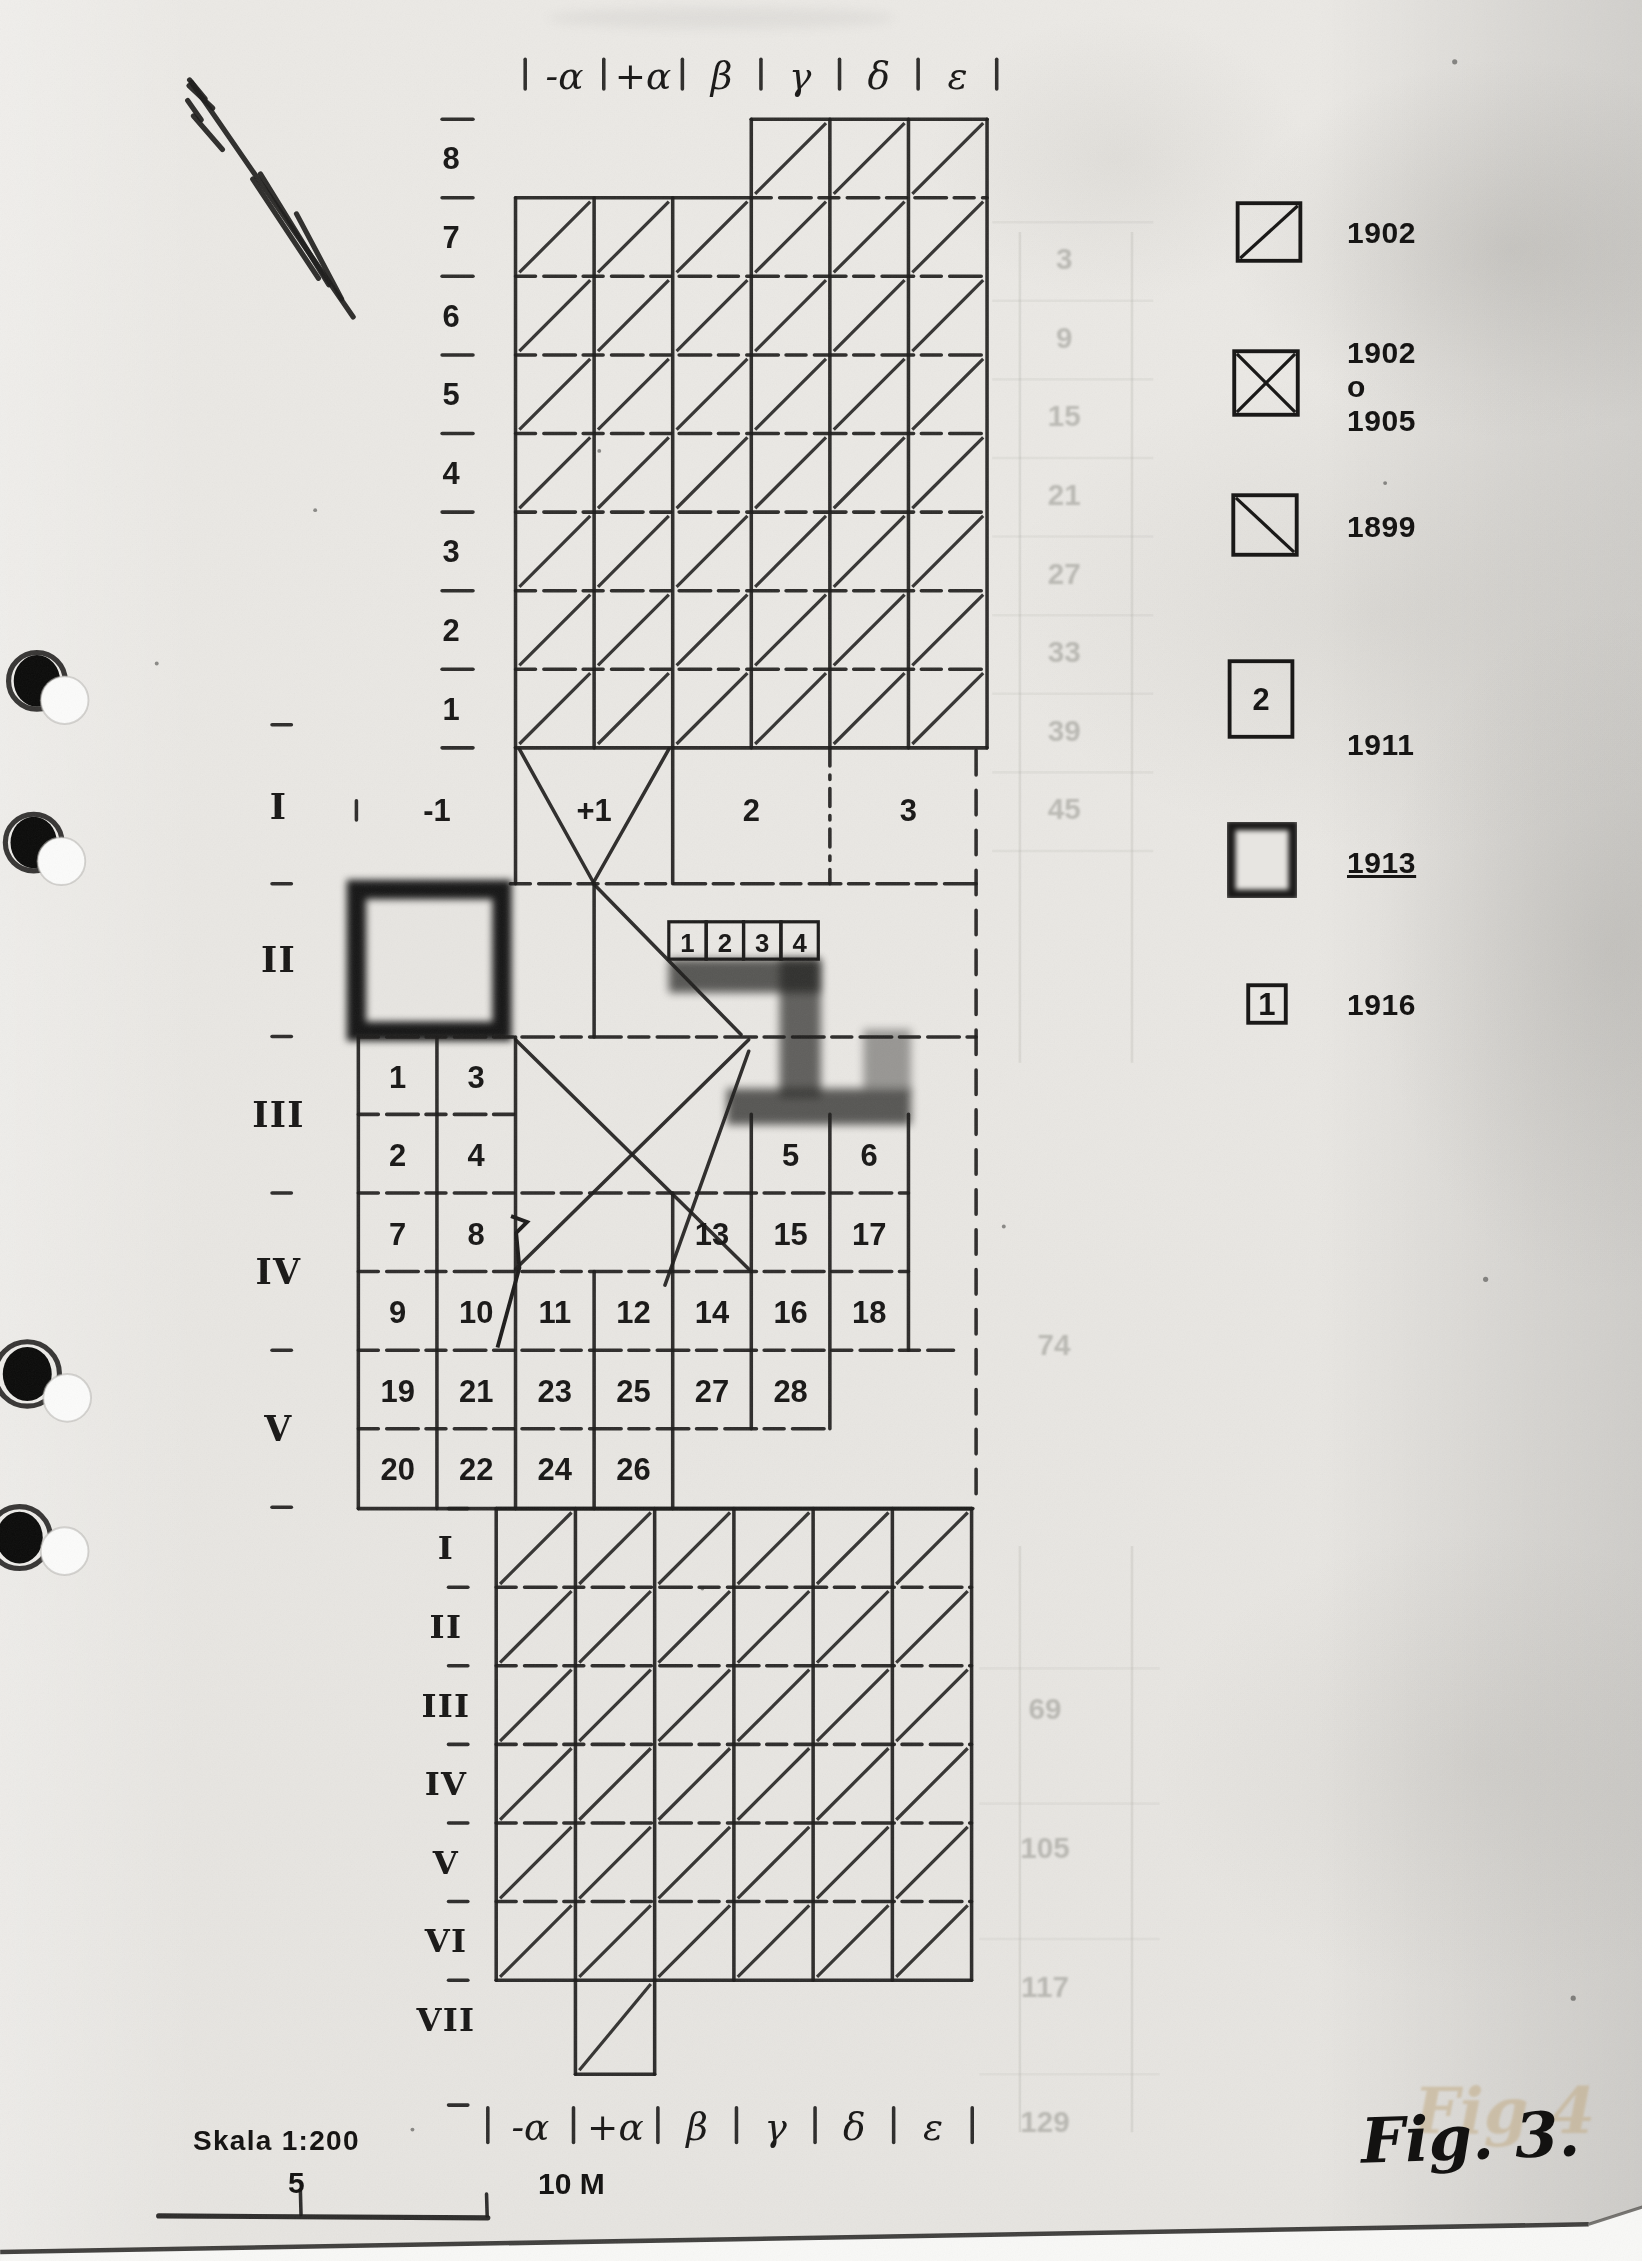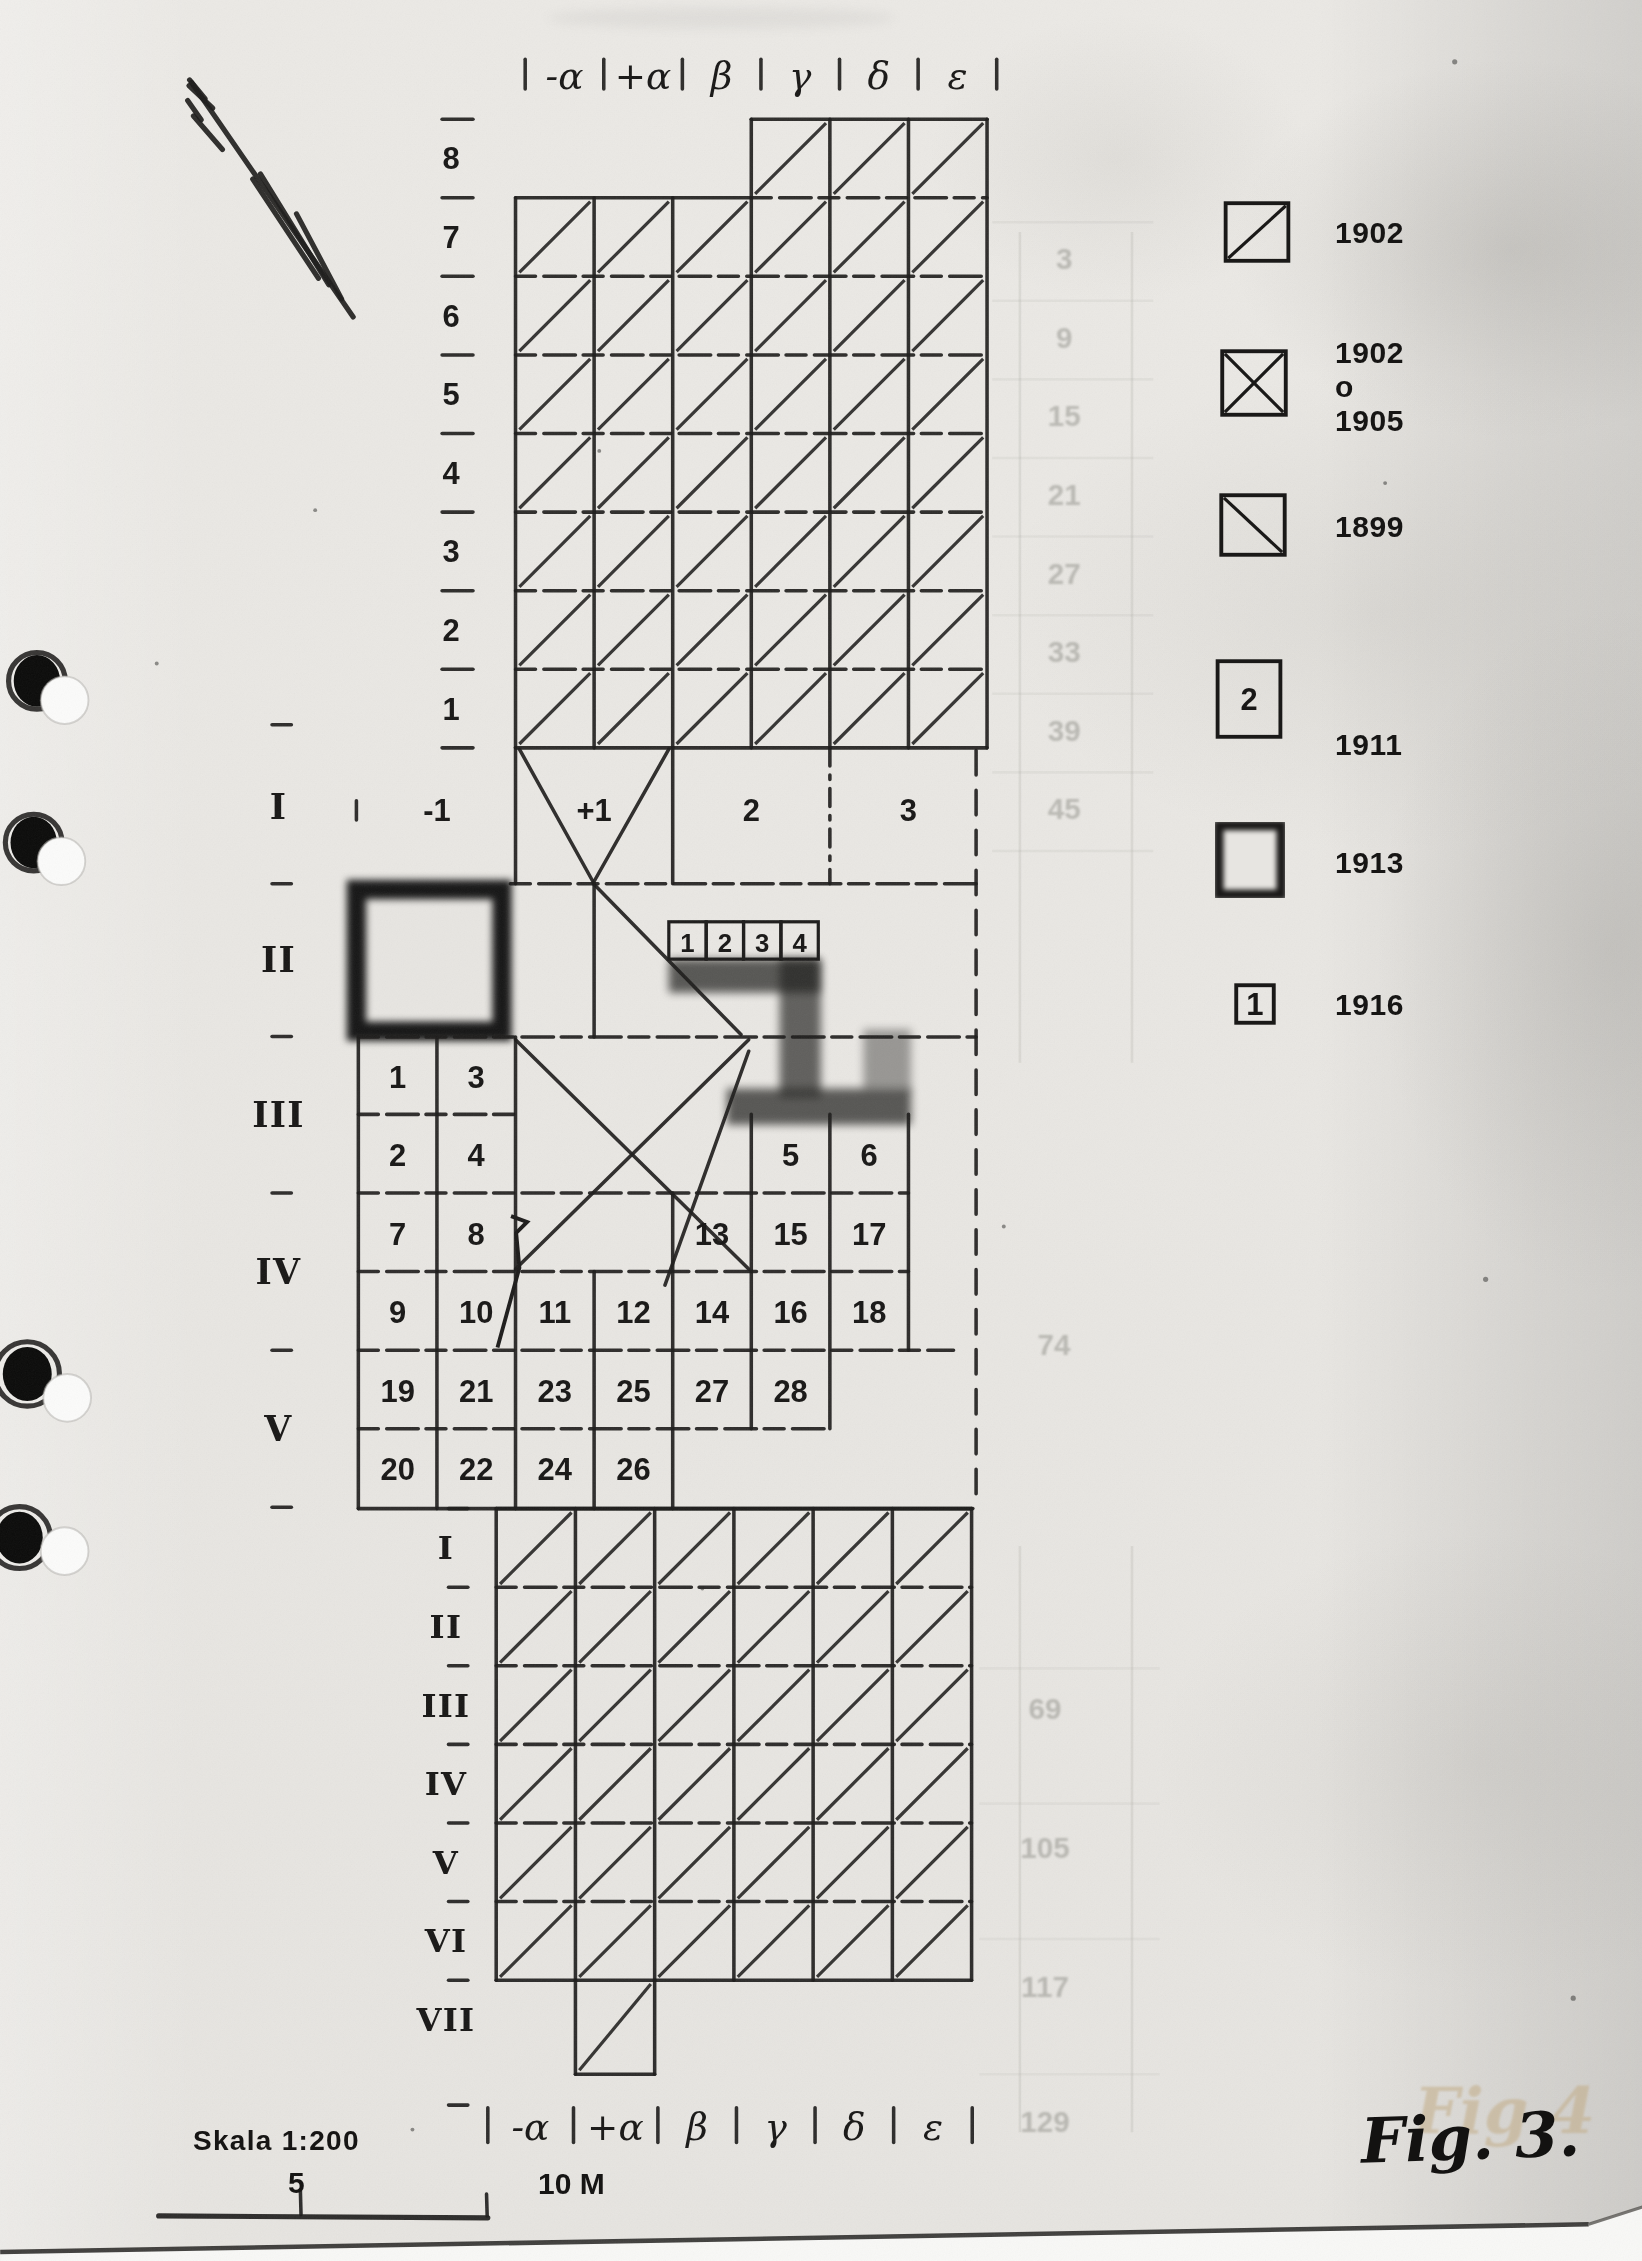--- a/index.html
+++ b/index.html
@@ -22,21 +22,21 @@
   .longdash{stroke-dasharray:38 24;}
   .hatch{stroke:#1d1c1b;stroke-width:5;opacity:.88;}
   .thick{stroke-width:8;}
   .num{font:700 48px "Liberation Sans",sans-serif;fill:#181716;}
   .numsmall{font:700 40px "Liberation Sans",sans-serif;fill:#181716;}
   .roman{font:700 54px "DejaVu Serif",serif;fill:#181716;letter-spacing:2px;}
   .greek{font:italic 500 58px "DejaVu Serif",serif;fill:#181716;}
   .ghosttext{font:700 46px "Liberation Sans",sans-serif;fill:#8d8d86;opacity:.5;filter:blur(1.4px);}
   .ghostline{stroke:#a3a39b;stroke-width:4;fill:none;}
   .stipple{fill:#20201e;filter:blur(7px);}
-  .legend{position:absolute;left:4px;top:0;width:1418px;height:2261px;pointer-events:none;}
+  .legend{position:absolute;left:16px;top:0;width:1418px;height:2261px;pointer-events:none;}
   .legend-label{position:absolute;font:700 30px "Liberation Sans",sans-serif;color:#161514;letter-spacing:0.6px;transform:translateY(-50%);}
   .legend-symbol{position:absolute;}
   .caption{position:absolute;color:#161514;}
   .skala{font:700 28px "Liberation Sans",sans-serif;letter-spacing:1.3px;}
   .scalenum{font:700 30px "Liberation Sans",sans-serif;}
   .fig{font:italic 700 62px "DejaVu Serif",serif;transform:rotate(-2deg);color:#131211;}
   .figghost{font:italic 700 64px "DejaVu Serif",serif;color:#c0a87f;opacity:.5;filter:blur(1px);}
 </style>
 </head>
 <body>
@@ -405,21 +405,21 @@
         </svg></div>
       <div class="legend-label" style="left: 1331px; top: 527px;">1899</div>
       <div class="legend-symbol" style="left: 1210px; top: 658px;"><svg width="70" height="82" style="position: static;" viewBox="0 0 108 128">
           <rect x="5" y="5" width="98" height="118" fill="none" stroke="#1a1918" stroke-width="6"></rect>
           <text x="54" y="81" text-anchor="middle" class="num">2</text>
         </svg></div>
       <div class="legend-label" style="left: 1331px; top: 701px; margin-top: 44px;">1911</div>
       <div class="legend-symbol" style="left: 1211px; top: 822px;"><svg width="70" height="76" style="position: static;" viewBox="0 0 108 118">
           <rect x="5" y="5" width="98" height="108" fill="#e7e5e1" stroke="#1a1918" stroke-width="16" style="filter:blur(4px)"></rect>
         </svg></div>
-      <div class="legend-label" style="left: 1331px; top: 863px;">1913</div>
+      <div class="legend-label" style="left: 1331px; top: 863px; text-decoration: underline;">1913</div>
       <div class="legend-symbol" style="left: 1229px; top: 982px;"><svg width="44" height="44" style="position: static;" viewBox="0 0 68 68">
           <rect x="5" y="5" width="58" height="58" fill="none" stroke="#1a1918" stroke-width="6"></rect>
           <text x="34" y="51" text-anchor="middle" class="num">1</text>
         </svg></div>
       <div class="legend-label" style="left: 1331px; top: 1005px;">1916</div>
     </div>
 
   <div class="caption skala" style="left:193px;top:2125px;">Skala 1:200</div>
   <div class="caption scalenum" style="left:288px;top:2166px;">5</div>
   <div class="caption scalenum" style="left:491px;top:2167px;margin-left:47px;">10 M</div>

